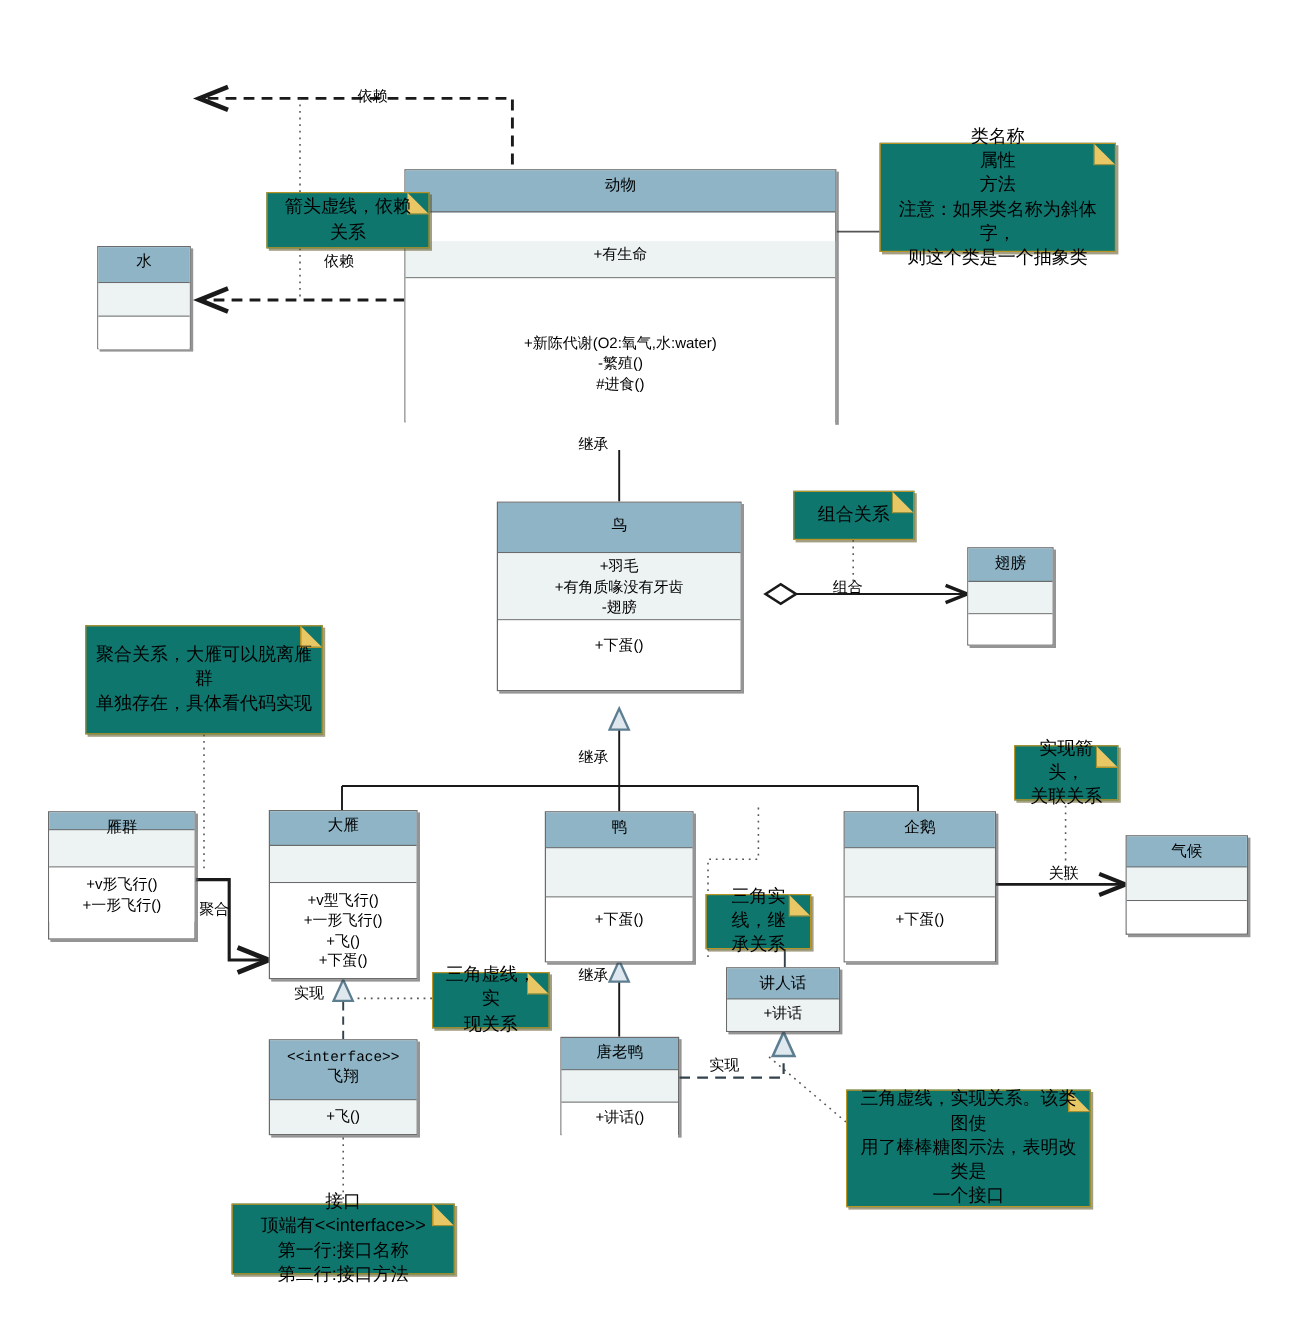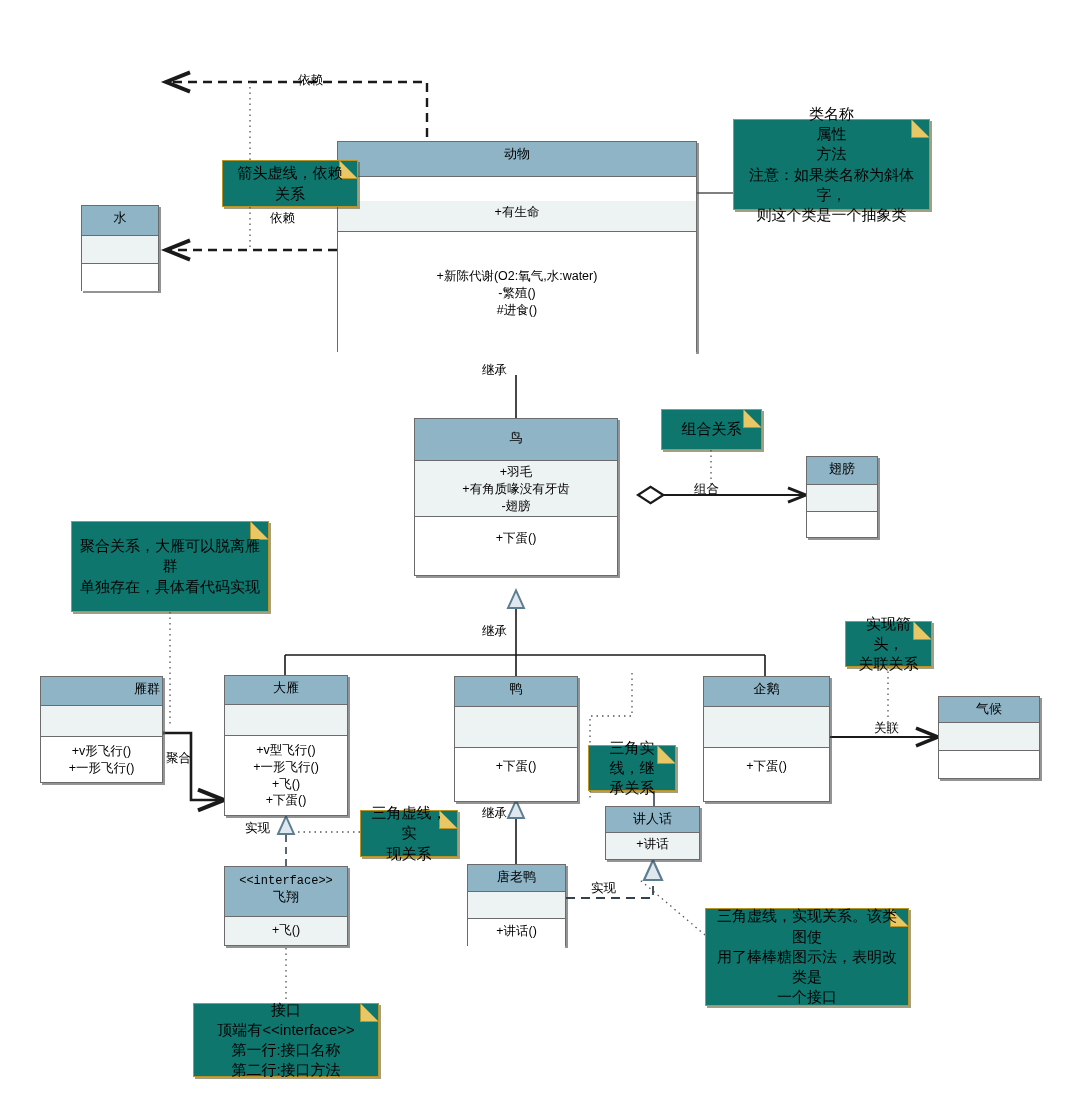--- a/index.html
+++ b/index.html
@@ -206,41 +206,41 @@
 
   <div class="uml-class" style="left:81px; top:205px; width:78px; height:86px;">
     <div class="uml-head" style="height:30px;">水</div>
     <div class="uml-attrs empty" style="height:28px;"></div>
     <div class="uml-ops empty" style="height:27px;"></div>
   </div>
 
   <div class="uml-class" style="left:337px; top:141px; width:360px; height:211px;">
     <div class="uml-head" style="height:35px;">动物</div>
     <div class="uml-attrs" style="height:31px;margin-top:24px;">+有生命</div>
-    <div class="uml-ops" style="height:143px; white-space:pre-line; padding-top:36px;">+新陈代谢(O2:氧气,水:water)
+    <div class="uml-ops" style="height:143px; white-space:pre-line; padding-top:46px;">+新陈代谢(O2:氧气,水:water)
 -繁殖()
 #进食()</div>
   </div>
 
   <div class="uml-class" style="left:414px; top:418px; width:204px; height:158px;">
     <div class="uml-head" style="height:42px; padding-top:11px;">鸟</div>
     <div class="uml-attrs" style="height:56px; white-space:pre-line;">+羽毛
 +有角质喙没有牙齿
 -翅膀</div>
     <div class="uml-ops" style="height:58px; padding-top:13px;">+下蛋()</div>
   </div>
 
   <div class="uml-class" style="left:806px; top:456px; width:72px; height:82px;">
     <div class="uml-head" style="height:28px;">翅膀</div>
     <div class="uml-attrs empty" style="height:27px;"></div>
     <div class="uml-ops empty" style="height:25px;"></div>
   </div>
 
   <div class="uml-class" style="left:40px; top:676px; width:123px; height:107px;">
-    <div class="uml-head" style="height:29px;text-align:right;">雁群</div>
+    <div class="uml-head" style="height:15px;">雁群</div>
     <div class="uml-attrs empty" style="height:31px;"></div>
     <div class="uml-ops" style="height:45px; white-space:pre-line; padding-top:6px;">+v形飞行()
 +一形飞行()</div>
   </div>
 
   <div class="uml-class" style="left:224px; top:675px; width:124px; height:141px;">
     <div class="uml-head" style="height:29px;">大雁</div>
     <div class="uml-attrs empty" style="height:31px;"></div>
     <div class="uml-ops" style="height:79px; white-space:pre-line; padding-top:6px;">+v型飞行()
 +一形飞行()
@@ -334,21 +334,21 @@
     <span class="note-text">三角虚线，实
 现关系</span>
   </div>
 
   <div class="note" style="left:845px; top:621px; width:87px; height:46px;">
     <span class="fold"></span>
     <span class="note-text">实现箭头，
 关联关系</span>
   </div>
 
-  <div class="note" style="left:193px; top:1003px; width:186px; height:74px;">
+  <div class="note" style="left:193px; top:1003px; width:186px; height:59px;">
     <span class="fold"></span>
     <span class="note-text">接口
 顶端有&lt;&lt;interface&gt;&gt;
 第一行:接口名称
 第二行:接口方法</span>
   </div>
 
   <div class="note" style="left:705px; top:908px; width:204px; height:98px;">
     <span class="fold"></span>
     <span class="note-text">三角虚线，实现关系。该类图使

